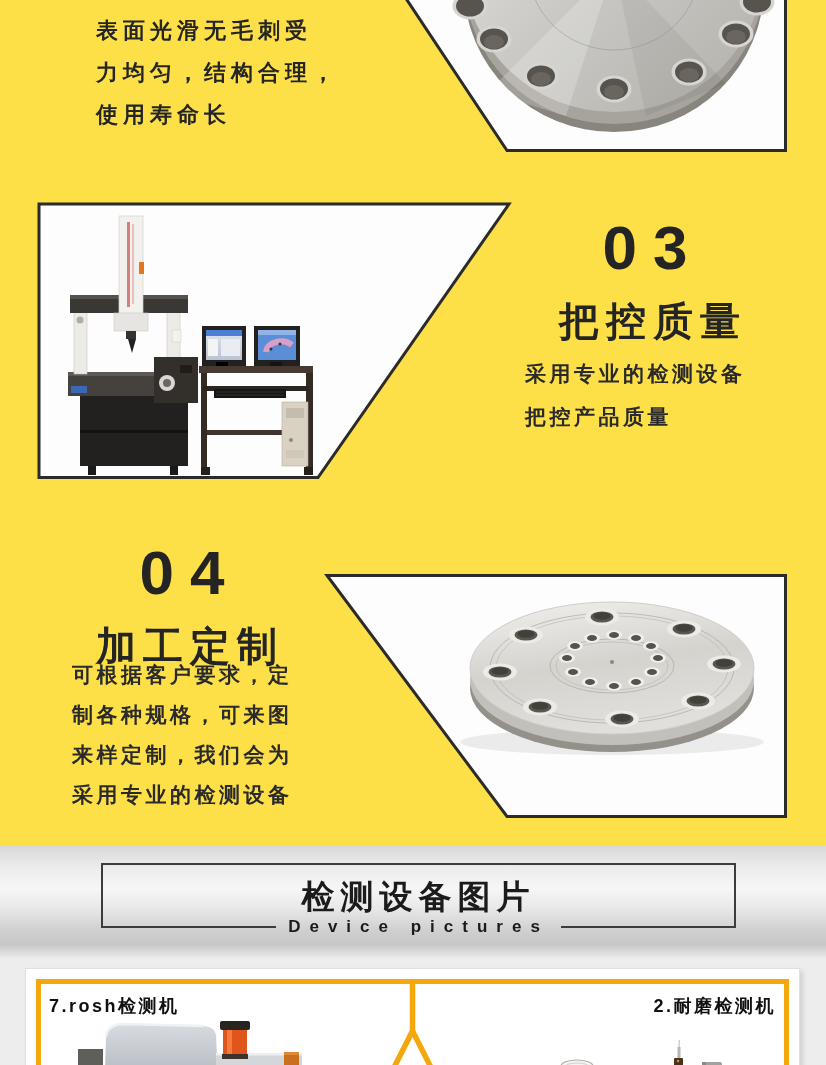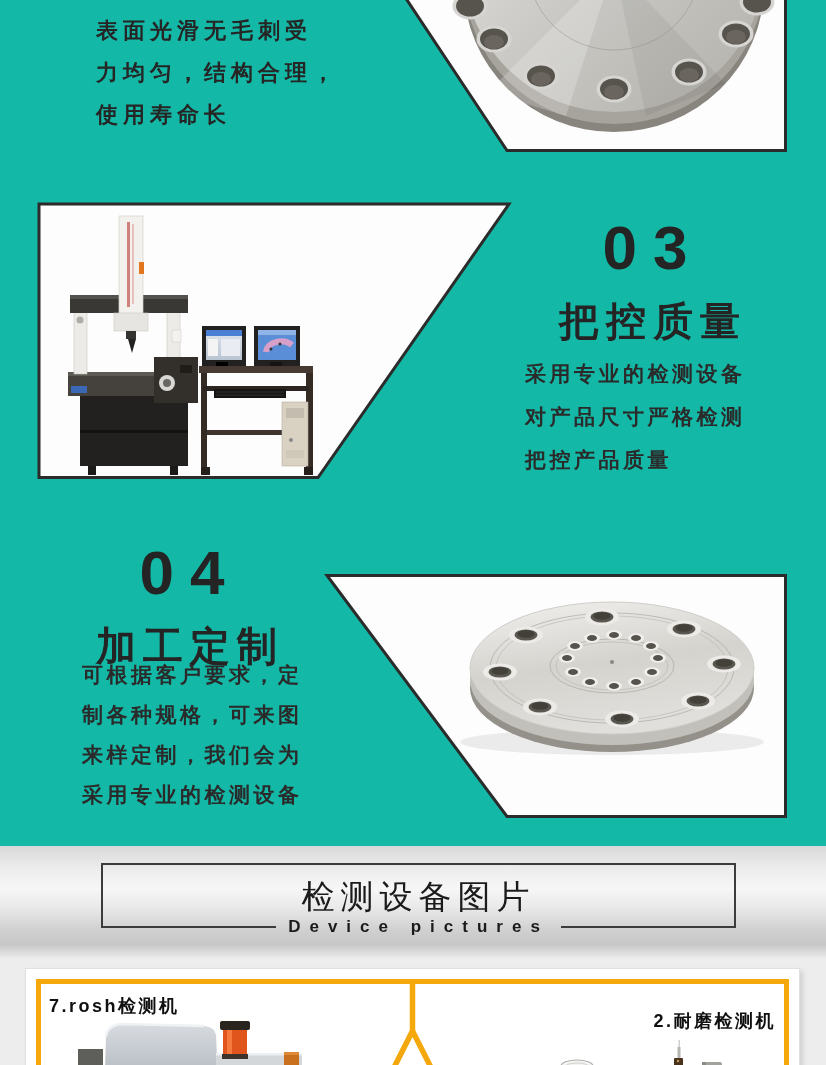--- a/index.html
+++ b/index.html
@@ -1,46 +1,46 @@
 <!DOCTYPE html>
 <html><head>
 <meta charset="utf-8">
 <style>
   html,body{margin:0;padding:0;}
   .page{
     position:relative; width:826px; height:1065px; overflow:hidden;
-    background:#14b8a6; font-family:"Liberation Sans","DejaVu Sans",sans-serif;
+    background:#fde047; font-family:"Liberation Sans","DejaVu Sans",sans-serif;
     color:#222;
   }
   .abs{position:absolute;}
   
   .feature-text{
     left:96px; top:10px; font-size:22px; font-weight:bold; letter-spacing:5px;
     line-height:42px; color:#252525;
   }
   .sec-head{text-align:center;}
   .sec-num{font-size:62px; font-weight:800; letter-spacing:16px; line-height:70px; color:#242424;}
   .sec-title{font-size:40px; font-weight:800; letter-spacing:7px; line-height:44px; color:#242424; margin-top:16px;}
   .sec-body{font-size:21px; font-weight:bold; letter-spacing:3.5px; color:#2a2a2a;}
   .sec03-head{left:470px; top:213px; width:366px;}
   .sec03-body{left:525px; top:352px; line-height:43px;}
   .sec04-head{left:70px; top:538px; width:240px;}
-  .sec04-body{left:82px; top:655px; line-height:40px;text-align:right;}
+  .sec04-body{left:72px; top:655px; line-height:40px;text-align:right;}
   
   .banner{
     left:0; top:846px; width:826px; height:112px;
     background:linear-gradient(to bottom,#d8d8d8 0%,#ededed 20%,#f6f6f6 38%,#e9e9e9 55%,#cfcfcf 76%,#c7c7c7 88%,#dedede 96%,#eaeaea 100%);
   }
   .banner-box{
     position:absolute; left:101px; top:17px; width:631px; height:62px;
     border:2px solid #3c3c3c; border-bottom:none;
   }
   .banner-title{
     position:absolute; left:0; right:0; top:10px; text-align:center;
-    font-size:33px; font-weight:400; letter-spacing:6px; color:#1b1b1b;
+    font-size:33px; font-weight:700; letter-spacing:6px; color:#1b1b1b;
   }
   .banner-subrow{
     position:absolute; left:-2px; right:-2px; bottom:-12px; height:24px;
     display:flex; align-items:center;justify-content:space-between;
   }
   .banner-subrow .bline{flex:1; height:2px; background:#3c3c3c;}
   .banner-subtitle{
     padding:0 12px; font-size:17px; font-weight:800; letter-spacing:9px;
     color:#1b1b1b; white-space:nowrap;
   }
@@ -53,21 +53,21 @@
   }
   .orange-frame{
     position:absolute; left:10px; top:10px; right:10px; height:140px;
     border:5px solid #F5A80C;
   }
   .device-label{
     position:absolute; top:25px; font-size:18px; font-weight:bold;
     letter-spacing:2.5px; color:#101010;
   }
   .device-label.l1{left:23px;}
-  .device-label.l2{right:23px;margin-top:15px;}
+  .device-label.l2{right:23px;}
   svg{display:block;}
 </style>
 </head>
 <body>
 
 <div class="page">
 
   <div class="abs feature-text">
     <div>表面光滑无毛刺受</div>
     <div>力均匀，结构合理，</div>
@@ -206,21 +206,20 @@
       <rect x="286" y="450" width="18" height="8" fill="#cfc8b8"></rect>
     </g>
   </svg>
 
   <div class="abs sec-head sec03-head">
     <div class="sec-num">03</div>
     <div class="sec-title">把控质量</div>
   </div>
   <div class="abs sec-body sec03-body">
     <div>采用专业的检测设备</div>
-    <div>对产品尺寸严格检测</div>
     <div>把控产品质量</div>
   </div>
 
   <div class="abs sec-head sec04-head">
     <div class="sec-num">04</div>
     <div class="sec-title">加工定制</div>
   </div>
   <div class="abs sec-body sec04-body">
     <div>可根据客户要求，定</div>
     <div>制各种规格，可来图</div>

